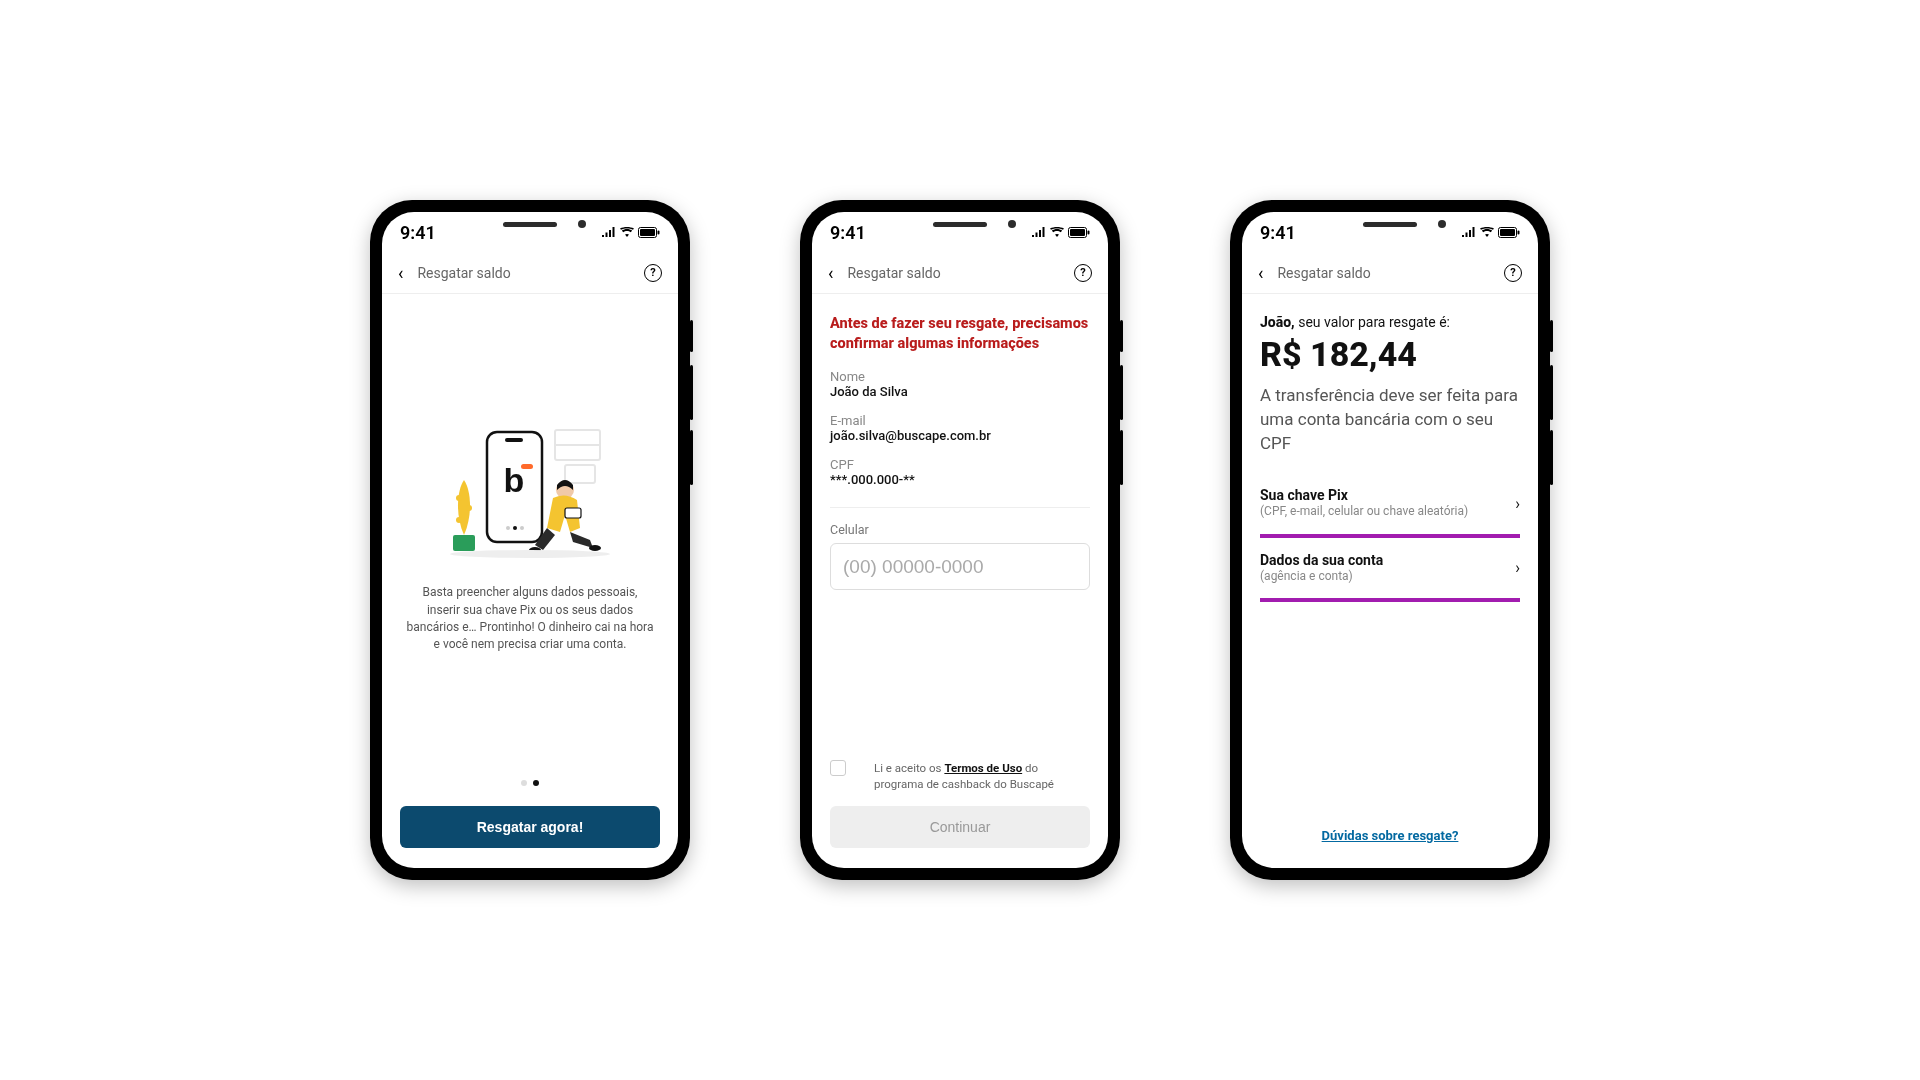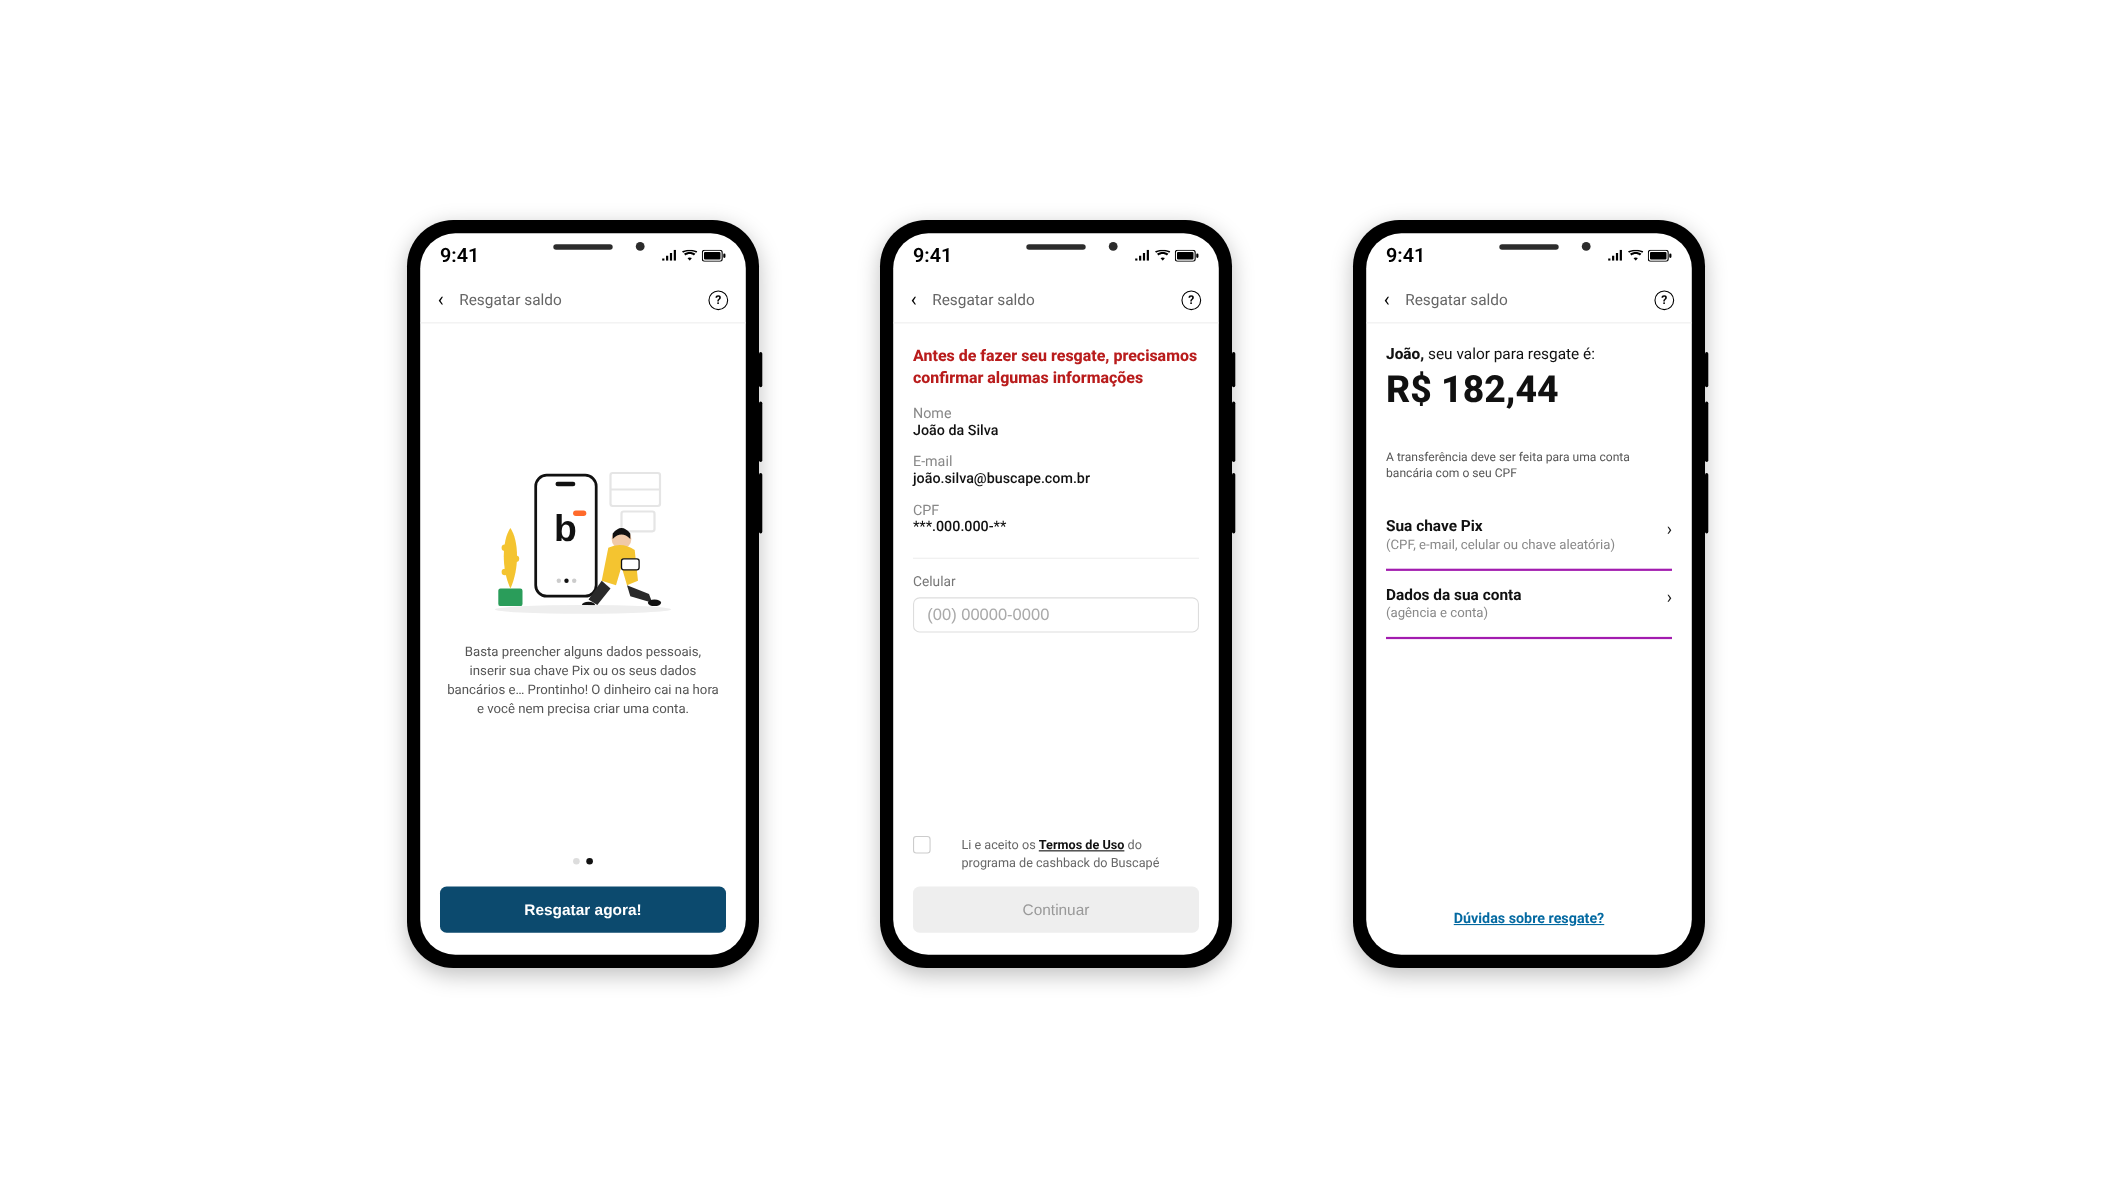--- a/index.html
+++ b/index.html
@@ -104,41 +104,41 @@
   }
 
   
   .s2-heading { font-size: 14.5px; font-weight: 800; color: #b91c1c; line-height: 1.35; margin-bottom: 16px; }
   .info-row { display: flex; justify-content: space-between; font-size: 13px; margin-bottom: 14px; flex-direction: column; }
   .info-row .lbl { color: #888; }
   .info-row .val { color: #111; font-weight: 500; }
   .divider { height: 1px; background: #eee; margin: 6px 0 14px; }
   .field-label { font-size: 12.5px; color: #777; margin-bottom: 6px; }
   .text-input {
-    width: 100%; height: 32px; border: 1px solid #ddd; border-radius: 6px;
-    padding: 0 12px; font-size: 15px; color: #111;
+    width: 100%; height: 47px; border: 1px solid #ddd; border-radius: 6px;
+    padding: 0 12px; font-size: 19px; color: #111;
   }
   .text-input::placeholder { color: #aaa; }
   .spacer { flex: 1; }
   .terms-row { display: flex; gap: 28px; font-size: 11.5px; color: #666; line-height: 1.4; margin-bottom: 14px; }
   .checkbox { width: 16px; height: 16px; border: 1.5px solid #ccc; border-radius: 3px; flex-shrink: 0; cursor: pointer; }
   .terms-link { font-weight: 700; color: #111; text-decoration: underline; }
   .disabled-btn {
     background: #eee; color: #999; border: none; border-radius: 6px;
     height: 42px; font-size: 14px; font-weight: 500; cursor: not-allowed;
   }
 
   
   .s3-greet { font-size: 14px; color: #111; }
   .s3-greet strong { font-weight: 800; }
   .s3-amount { font-size: 34px; font-weight: 800; color: #111; margin: 4px 0 10px; }
-  .s3-note { font-size: 11px; color: #555; line-height: 1.4; margin-bottom: 18px; margin-top: 24px; }
+  .s3-note { font-size: 17px; color: #555; line-height: 1.4; margin-bottom: 18px; }
   .option-row {
-    display: flex; justify-content: space-between;
-    padding: 14px 0; border-bottom: 2px solid #a21caf; cursor: pointer;
+    display: flex; align-items: center; justify-content: space-between;
+    padding: 14px 0; border-bottom: 4px solid #a21caf; cursor: pointer;
   }
   .option-row:first-of-type { border-top: 1px solid #eee; }
   .option-text .t { font-size: 14px; font-weight: 700; color: #111; }
   .option-text .s { font-size: 12px; color: #888; line-height: 1.35; }
   .chev { font-size: 16px; color: #111; }
   .help-link { text-align: center; font-size: 13px; font-weight: 700; color: #0369a1; margin-top: auto; margin-bottom: 5px; cursor: pointer; text-decoration: underline; }
 
   svg { display: block; }
 </style>
 </head>

